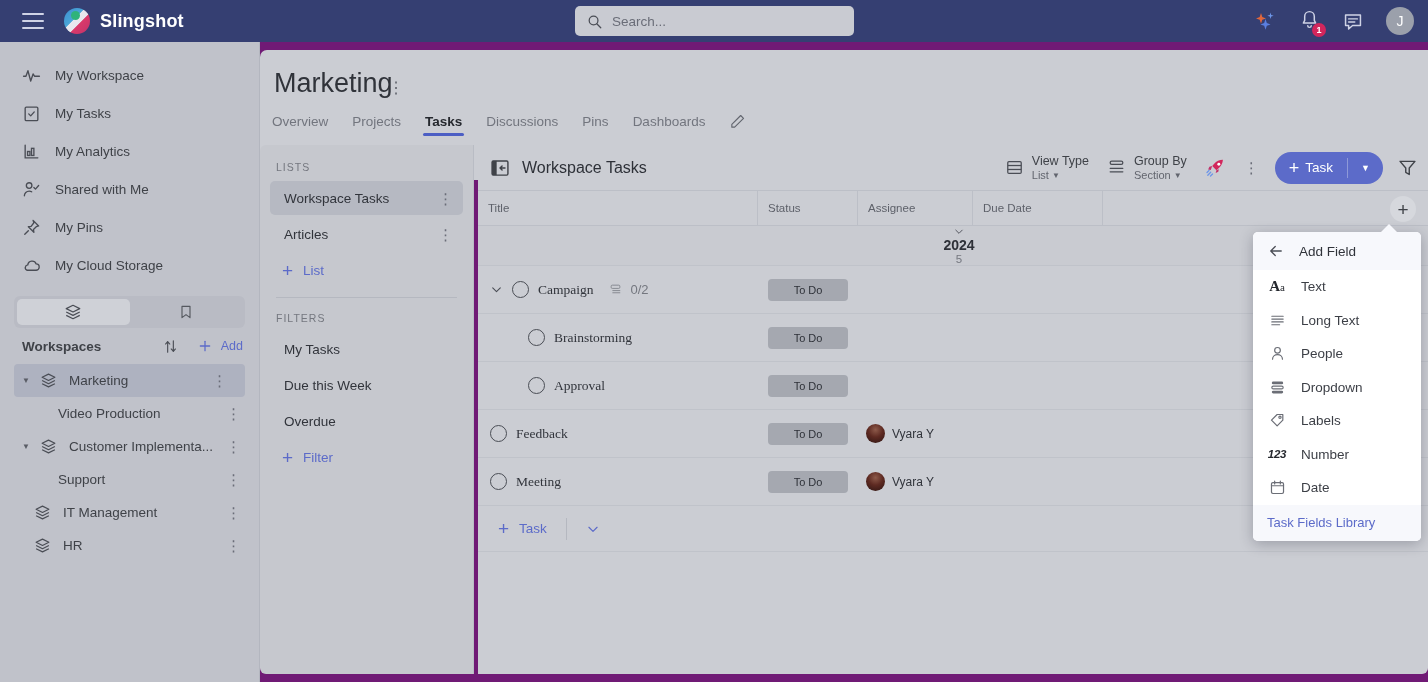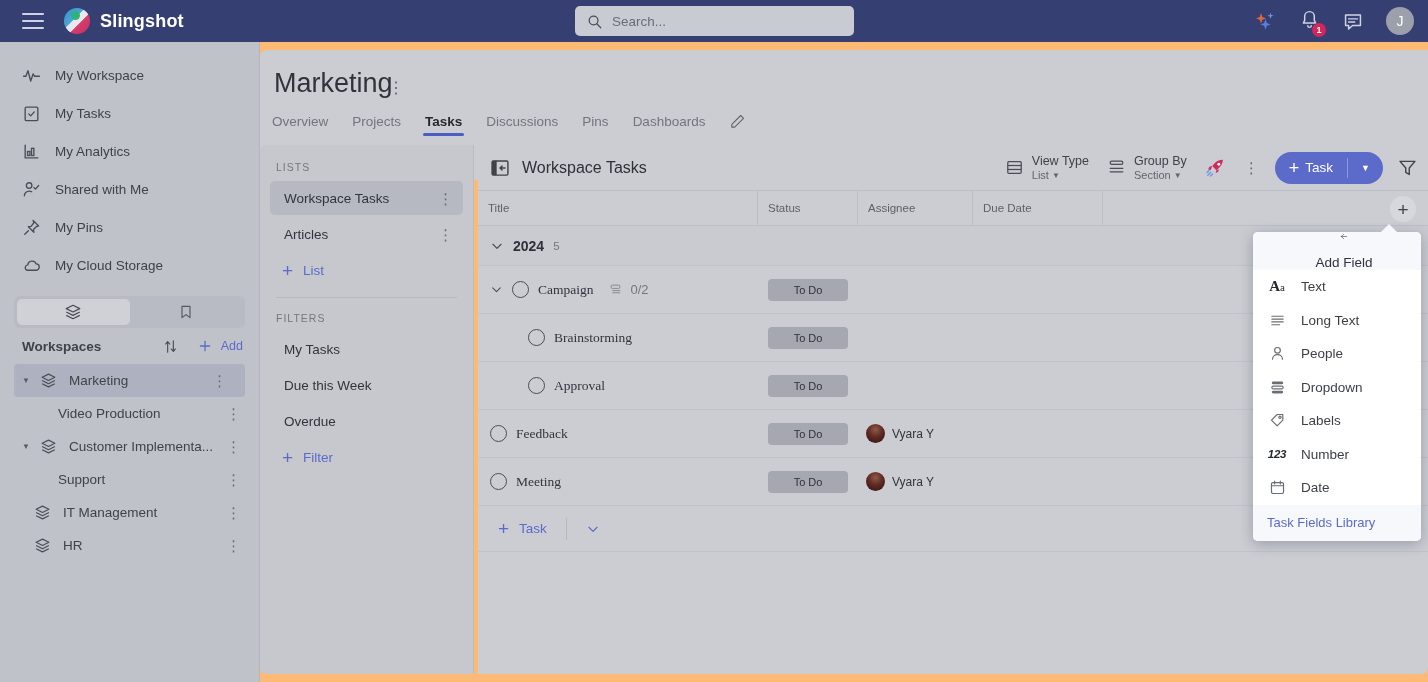--- a/index.html
+++ b/index.html
@@ -2,21 +2,21 @@
 <html><head>
 <meta charset="utf-8">
 <style>
   * { box-sizing: border-box; margin: 0; padding: 0; }
   html, body {
     width: 1428px; height: 682px;
     font-family: "Liberation Sans", sans-serif;
     background: #c9cbd2;
     overflow: hidden;
   }
-  #app { position: relative; width: 1428px; height: 682px; background: #fdba74; }
+  #app { position: relative; width: 1428px; height: 682px; background: #701a75; }
 
   
   .topbar {
     position: absolute; top: 0; left: 0; width: 1428px; height: 42px;
     background: #353f72; display: flex; align-items: center;
   }
   .hamburger { width: 22px; height: 16px; margin-left: 22px; display: flex;
     flex-direction: column; justify-content: space-between; cursor: pointer; }
   .hamburger span { display:block; height:2px; background:#cfd3e6; border-radius:1px; }
   .brand { display: flex; align-items: center; margin-left: 20px; gap: 10px; }
@@ -135,22 +135,22 @@
   .th.c-status { width:100px; }
   .th.c-assignee { width:115px; }
   .th.c-due { width:130px; }
   .th.c-rest { flex:1; border-right:none; }
   .add-field-btn {
     position:absolute; right:12px; top:5px; width:26px; height:26px; border-radius:50%;
     background:#d6d8dd; display:flex; align-items:center; justify-content:center;
     font-size:19px; color:#3f4248; cursor:pointer; line-height:1;
   }
   .group-row {
-    height:40px; display:flex; align-items:center; gap:9px; padding-left:12px;
-    border-bottom:1px solid #c0c3ca; background:#c9cbd1;
+    height:40px; display:flex; align-items:center; padding-left:12px;
+    border-bottom:1px solid #c0c3ca; background:#c9cbd1;flex-direction:column;
   }
   .group-name { font-size:14px; font-weight:bold; color:#2e3138; }
   .group-count { font-size:11.5px; color:#74777f; }
   .task-row { height:48px; display:flex; align-items:center; border-bottom:1px solid #c0c3ca; }
   .cell-title { width:280px; display:flex; align-items:center; gap:9px; padding-left:12px; }
   .cell-title.indent { padding-left:50px; }
   .circle { width:17px; height:17px; border-radius:50%; border:1.6px solid #4a4d55; flex:none; }
   .t-name { font-size:13.5px; color:#31343b;font-family:Liberation Serif, serif; }
   .sub-count { font-size:13px; color:#74777f; }
   .cell-status { width:100px; display:flex; align-items:center; padding-left:10px; }
@@ -174,21 +174,21 @@
     position:absolute; left:1253px; top:232px; width:168px;
     background:#fff; border-radius:5px;
     box-shadow:0 3px 14px rgba(30,34,52,.28); z-index:50;
   }
   .menu::before {
     content:""; position:absolute; top:-8px; right:23px;
     border-left:9px solid transparent; border-right:9px solid transparent; border-bottom:9px solid #f7f8fc;
   }
   .menu-head {
     height:38px; background:#f7f8fc; border-radius:5px 5px 0 0;
-    display:flex; align-items:center; gap:14px; padding-left:14px; cursor:pointer;flex-direction:column;
+    display:flex; align-items:center; gap:14px; padding-left:14px; cursor:pointer;
   }
   .menu-head .lbl { font-size:13.5px; color:#30333a; }
   .menu-item { height:33.5px; display:flex; align-items:center; gap:14px; padding-left:14px; cursor:pointer; }
   .menu-item .lbl { font-size:13.5px; color:#3c3f46; }
   .menu-ico { width:20px; display:flex; align-items:center; justify-content:center; flex:none; }
   .menu-foot {
     height:36px; background:#f7f8fc; border-radius:0 0 5px 5px;
     display:flex; align-items:center; padding-left:14px; cursor:pointer;
   }
   .menu-foot .lbl { font-size:13px; color:#5c6bc9; }

